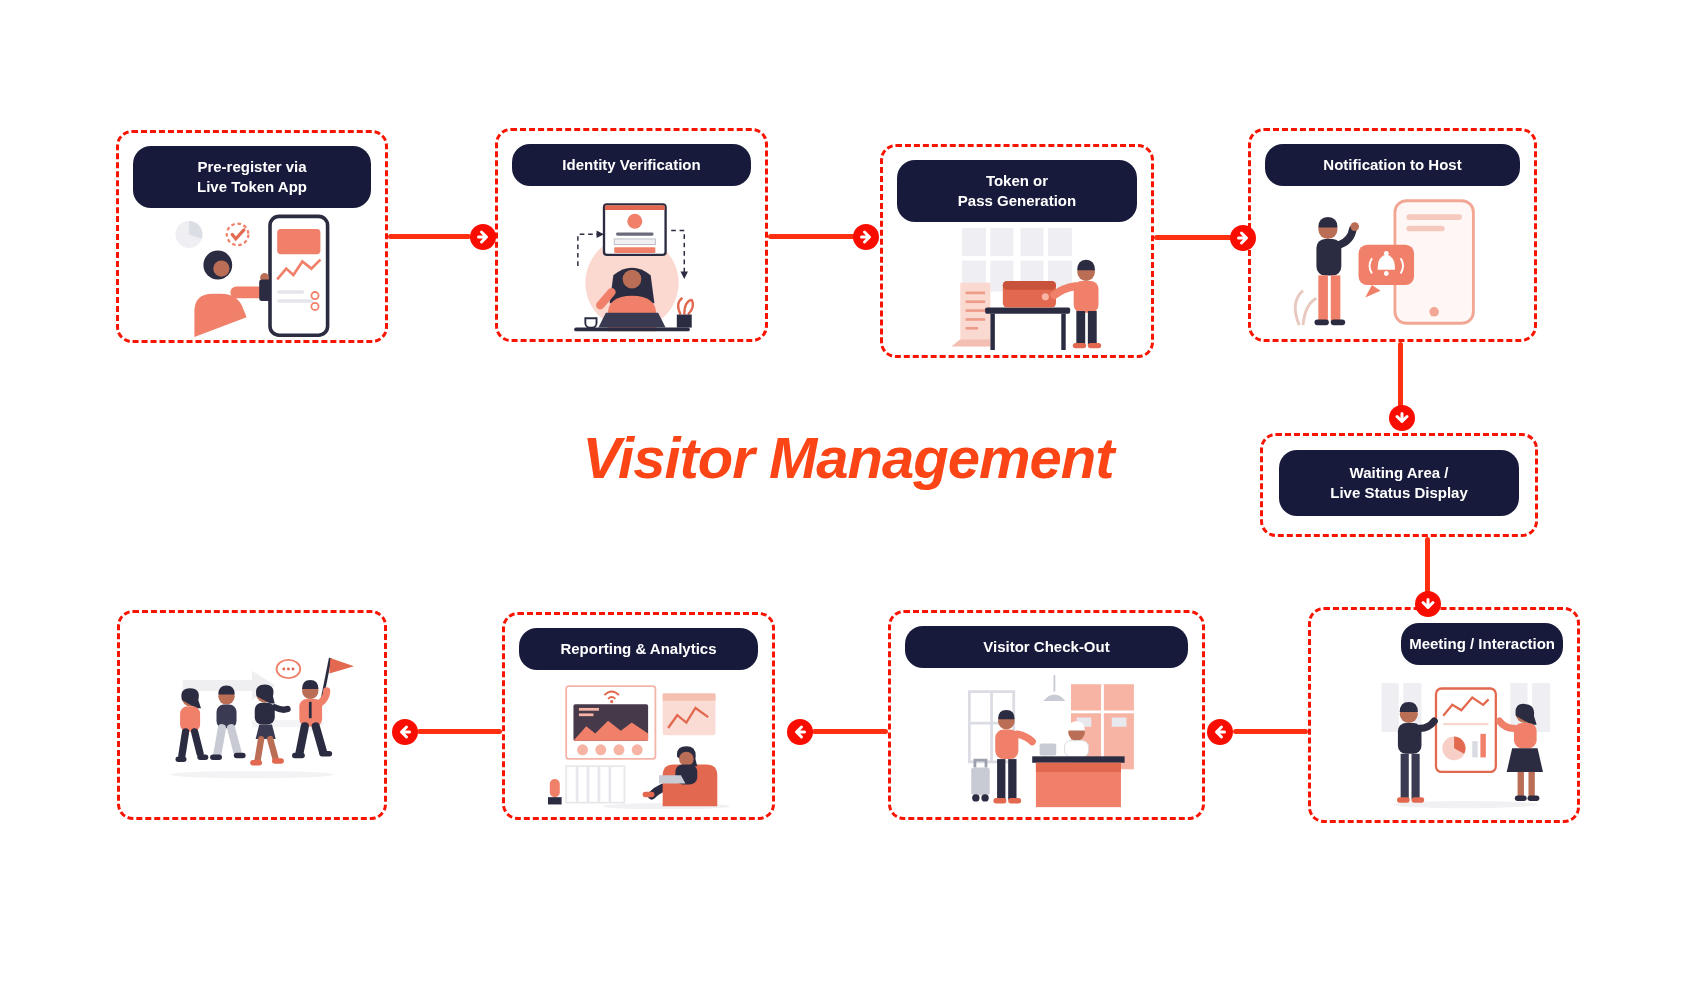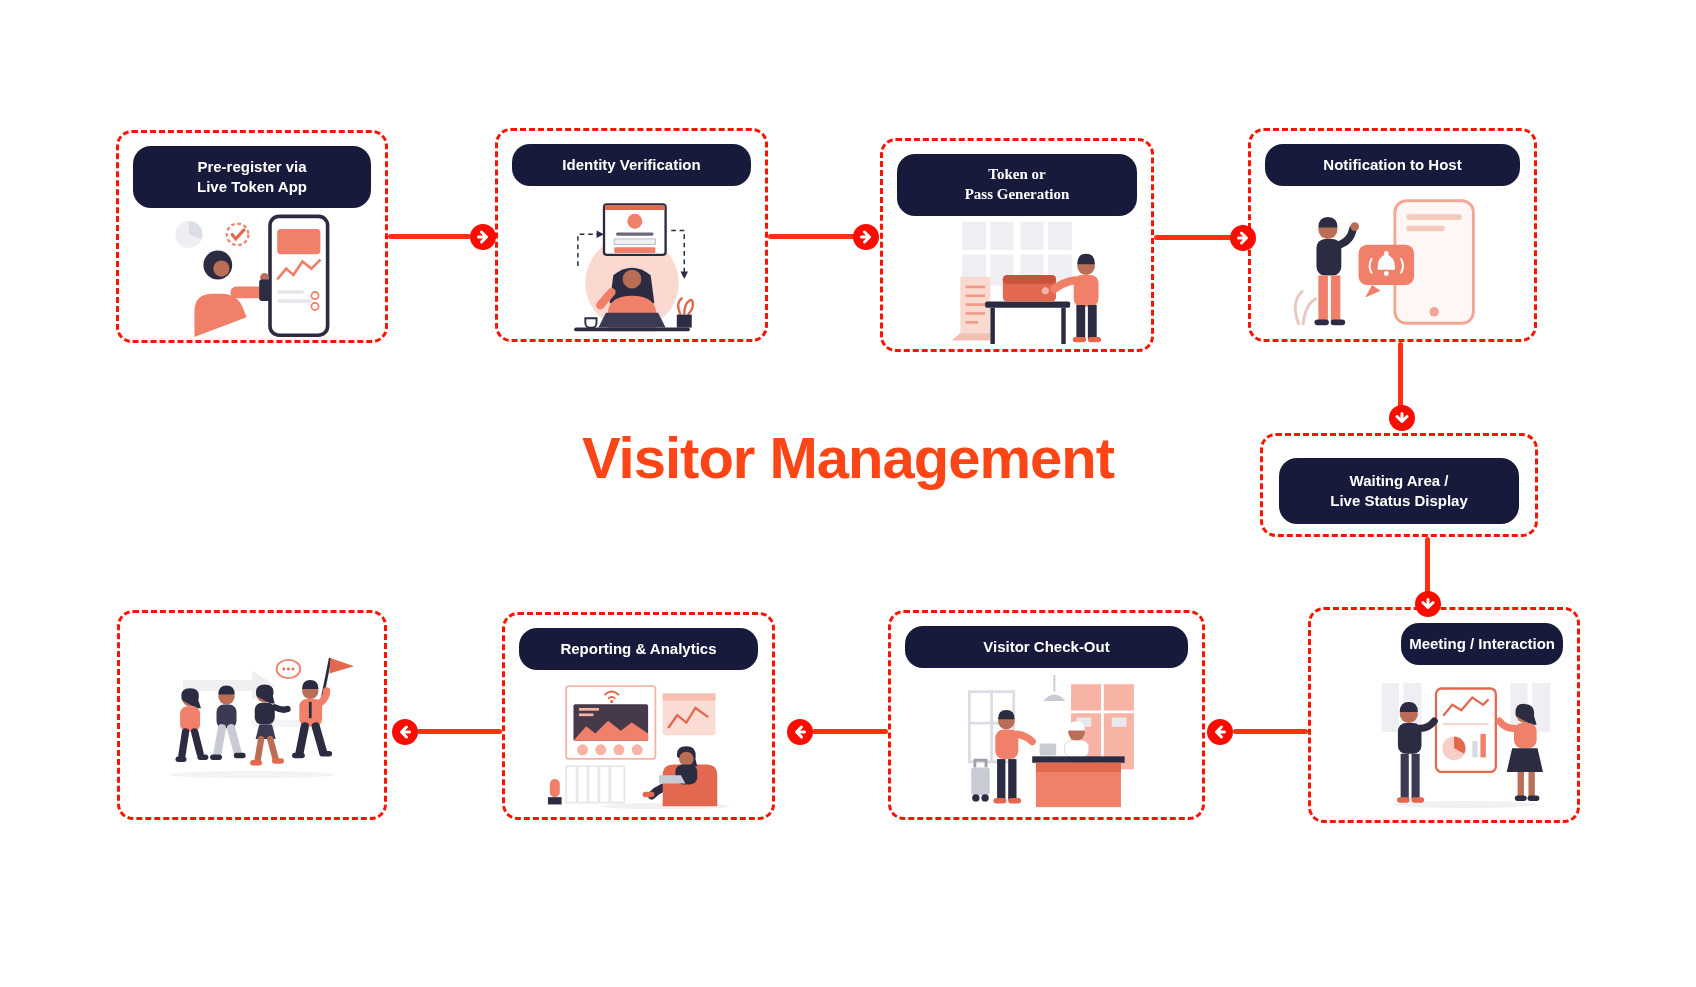--- a/index.html
+++ b/index.html
@@ -4,37 +4,38 @@
 <style>
   html,body{margin:0;padding:0;background:#ffffff;}
   body{
     position:relative;width:1696px;height:987px;overflow:hidden;
     font-family:"Liberation Sans", sans-serif;
   }
   .title{
     position:absolute;left:50%;top:424px;transform:translateX(-50%);
     font-size:58px;font-weight:bold;letter-spacing:-1px;color:#FB4516;
     white-space:nowrap;
+    font-style:italic;
   }
   .node{
     position:absolute;box-sizing:border-box;background:#fff;
     border:3px dashed #F81400;border-radius:16px;
     display:flex;flex-direction:column;
   }
   .pill{
     margin:13px 14px 0;padding:11px 8px;background:#181A3B;color:#fff;
     border-radius:18px;font-size:15px;font-weight:bold;line-height:1.32;
     text-align:center;white-space:pre-line;
   }
-  #n5 .pill{margin:22px 16px;padding:13px 8px;}
+  #n5 .pill{margin:14px 16px;padding:13px 8px;}
   .illus{flex:1;display:flex;align-items:center;justify-content:center;min-height:0;}
   .illus svg{display:block;}
   #n1{left:116px;top:130px;width:272px;height:213px;}
   #n2{left:495px;top:128px;width:273px;height:214px;gap:8px;}
-  #n3{left:880px;top:138px;width:274px;height:214px;font-family:Liberation Serif, serif;}
+  #n3{left:880px;top:144px;width:274px;height:214px;}
   #n4{left:1248px;top:128px;width:289px;height:214px;}
   #n5{left:1260px;top:433px;width:278px;height:104px;}
   #n6{left:1308px;top:607px;width:272px;height:216px;align-items:flex-end;}
   #n7{left:888px;top:610px;width:317px;height:210px;justify-content:flex-end;}
   #n8{left:502px;top:612px;width:273px;height:208px;}
   #n9{left:117px;top:610px;width:270px;height:210px;}
   .hline{position:absolute;height:5px;background:#FF2F12;border-radius:3px;}
   .vline{position:absolute;width:5px;background:#FF2F12;border-radius:3px;}
   .head{
     position:absolute;width:26px;height:26px;border-radius:50%;background:#F80D00;

